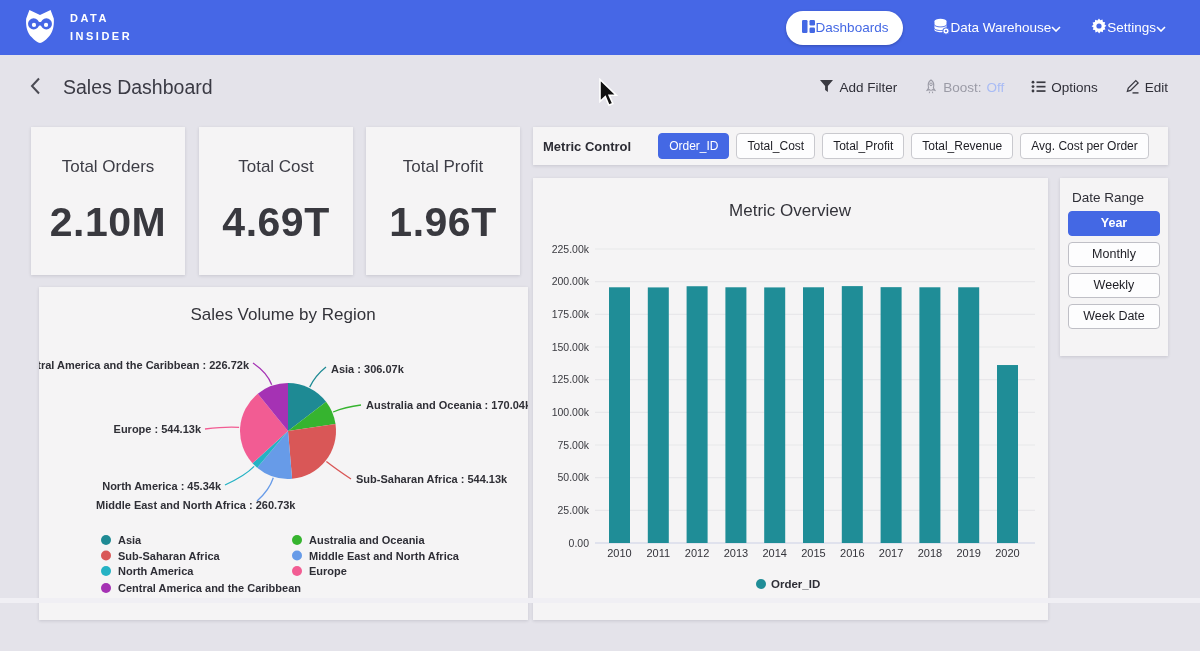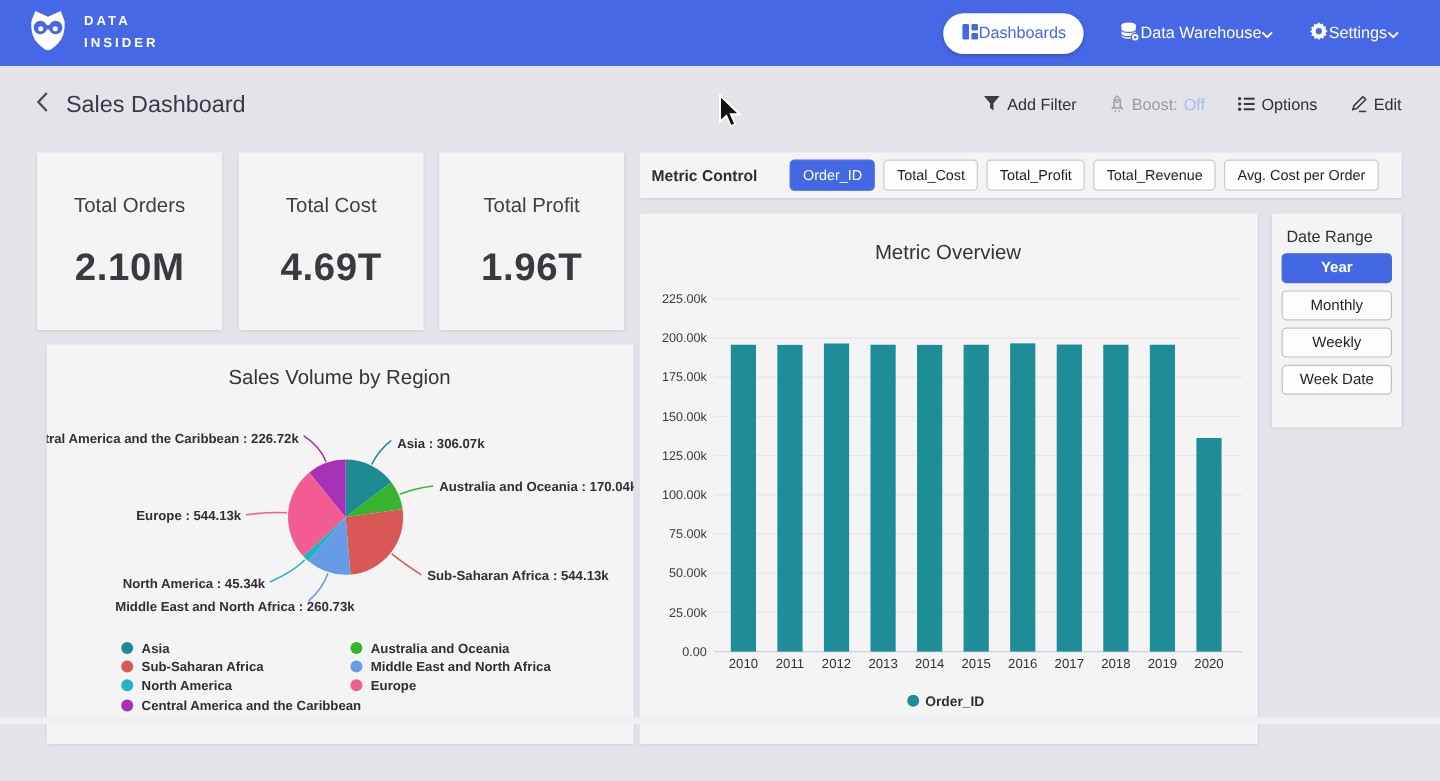--- a/index.html
+++ b/index.html
@@ -17,32 +17,32 @@
   .brand{display:flex;align-items:center;gap:12px;}
   .brand-text{color:#fff;font-size:11px;font-weight:700;letter-spacing:2.5px;line-height:1.55;}
   .nav-right{display:flex;align-items:center;gap:30px;}
   .nav-item{display:flex;align-items:center;color:#fff;font-size:13.5px;font-weight:500;cursor:pointer;}
   .nav-pill{background:#fff;color:var(--accent);border-radius:17px;padding:8px 15px;box-shadow:0 1px 3px rgba(0,0,30,.25);}
   .nav-pill span{color:var(--accent);}
 
   
   .page-header{position:absolute;left:0;top:55px;width:1200px;height:65px;display:flex;align-items:center;
     justify-content:space-between;padding:0 32px 0 30px;}
-  .ph-left{display:flex;align-items:center;gap:14px;}
+  .ph-left{display:flex;align-items:center;gap:22px;}
   .page-title{font-size:19.5px;font-weight:500;color:#3a3a44;}
   .ph-actions{display:flex;align-items:center;gap:27px;}
   .ph-action{display:flex;align-items:center;gap:5px;font-size:13.5px;font-weight:500;color:#2f2f38;cursor:pointer;}
   .boost-label{color:var(--muted);}
   .boost-value{color:var(--boost-off);}
 
   
   .panel{position:absolute;background:var(--panel);box-shadow:0 1px 3px rgba(50,50,70,.16);}
   .kpi-card{width:154px;height:148px;top:127px;display:flex;flex-direction:column;align-items:center;justify-content:center;gap:22px;}
   .kpi-label{font-size:17px;font-weight:500;color:#3d3d46;text-align:center;}
-  .kpi-value{font-size:32px;font-weight:600;color:#39393f;letter-spacing:.5px;}
+  .kpi-value{font-size:41px;font-weight:600;color:#39393f;letter-spacing:.5px;}
 
   .pie-panel{left:39px;top:287px;width:489px;height:333px;}
   .bar-panel{left:533px;top:178px;width:515px;height:442px;}
   .chart-svg{position:absolute;left:0;top:0;}
 
   .metric-bar{left:533px;top:127px;width:635px;height:38px;display:flex;align-items:center;gap:7px;padding-left:10px;}
   .metric-label{font-size:13px;font-weight:600;color:#2c2c34;margin-right:20px;}
   .chip{font-size:12px;font-weight:500;color:#1d1d24;background:#fdfdfe;border:1px solid #c9c9ce;border-radius:4px;
     padding:5px 10px;cursor:pointer;white-space:nowrap;}
   .chip.selected{background:var(--accent);border-color:var(--accent);color:#fff;}

